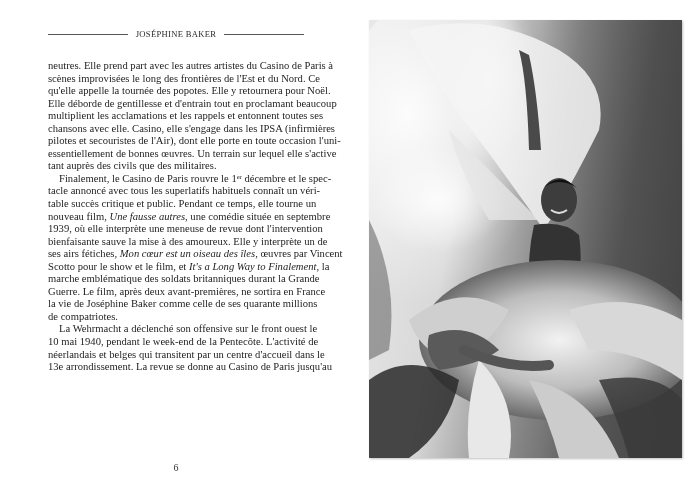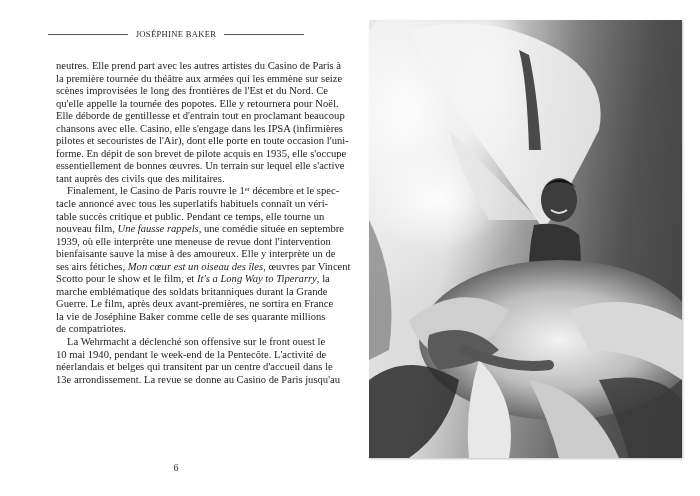--- a/index.html
+++ b/index.html
@@ -48,21 +48,20 @@
     }
     .body-text {
       position: absolute;
       left: 48px; top: 60px;
       width: 256px;
       font-size: 10.6px;
       line-height: 12.55px;
       text-align: justify;
       hyphens: manual;
       color: #1d1d1d;
-      margin-left: 8px;
     }
     .body-text .line {
       display: block;
       text-align: justify;
       text-align-last: justify;
       white-space: nowrap;
       overflow: visible;
     }
     .body-text .line.last {
       text-align-last: left;
@@ -105,40 +104,39 @@
   <div class="left-page">
     <div class="running-head">
       <span class="rule"></span>
       <span class="title">JOSÉPHINE BAKER</span>
       <span class="rule"></span>
     </div>
 
     <div class="body-text">
       <div>
         <span class="line">neutres. Elle prend part avec les autres artistes du Casino de Paris à</span>
-        <span class="line">la première tournée du théâtre aux armées qui les emmène sur seize</span>
         <span class="line">scènes improvisées le long des frontières de l'Est et du Nord. Ce</span>
         <span class="line">qu'elle appelle la tournée des popotes. Elle y retournera pour Noël.</span>
         <span class="line">Elle déborde de gentillesse et d'entrain tout en proclamant beaucoup</span>
+        <span class="line">multiplient les acclamations et les rappels et entonnent toutes ses</span>
         <span class="line">chansons avec elle. Casino, elle s'engage dans les IPSA (infirmières</span>
         <span class="line">pilotes et secouristes de l'Air), dont elle porte en toute occasion l'uni-</span>
-        <span class="line">forme. En dépit de son brevet de pilote acquis en 1935, elle s'occupe</span>
         <span class="line">essentiellement de bonnes œuvres. Un terrain sur lequel elle s'active</span>
         <span class="line last">tant auprès des civils que des militaires.</span>
       </div>
 
       <div>
         <span class="line indent"><span>Finalement, le Casino de Paris rouvre le 1</span><sup>er</sup><span> décembre et le spec-</span></span>
         <span class="line">tacle annoncé avec tous les superlatifs habituels connaît un véri-</span>
         <span class="line">table succès critique et public. Pendant ce temps, elle tourne un</span>
-        <span class="line"><span>nouveau film, </span><em>Une fausse rappels</em><span>, une comédie située en septembre</span></span>
+        <span class="line"><span>nouveau film, </span><em>Une fausse autres</em><span>, une comédie située en septembre</span></span>
         <span class="line">1939, où elle interprète une meneuse de revue dont l'intervention</span>
         <span class="line">bienfaisante sauve la mise à des amoureux. Elle y interprète un de</span>
         <span class="line"><span>ses airs fétiches, </span><em>Mon cœur est un oiseau des îles</em><span>, œuvres par Vincent</span></span>
-        <span class="line"><span>Scotto pour le show et le film, et </span><em>It's a Long Way to Tiperarry</em><span>, la</span></span>
+        <span class="line"><span>Scotto pour le show et le film, et </span><em>It's a Long Way to Finalement</em><span>, la</span></span>
         <span class="line">marche emblématique des soldats britanniques durant la Grande</span>
         <span class="line">Guerre. Le film, après deux avant-premières, ne sortira en France</span>
         <span class="line">la vie de Joséphine Baker comme celle de ses quarante millions</span>
         <span class="line last">de compatriotes.</span>
       </div>
 
       <div>
         <span class="line indent">La Wehrmacht a déclenché son offensive sur le front ouest le</span>
         <span class="line">10 mai 1940, pendant le week-end de la Pentecôte. L'activité de</span>
         <span class="line">néerlandais et belges qui transitent par un centre d'accueil dans le</span>

